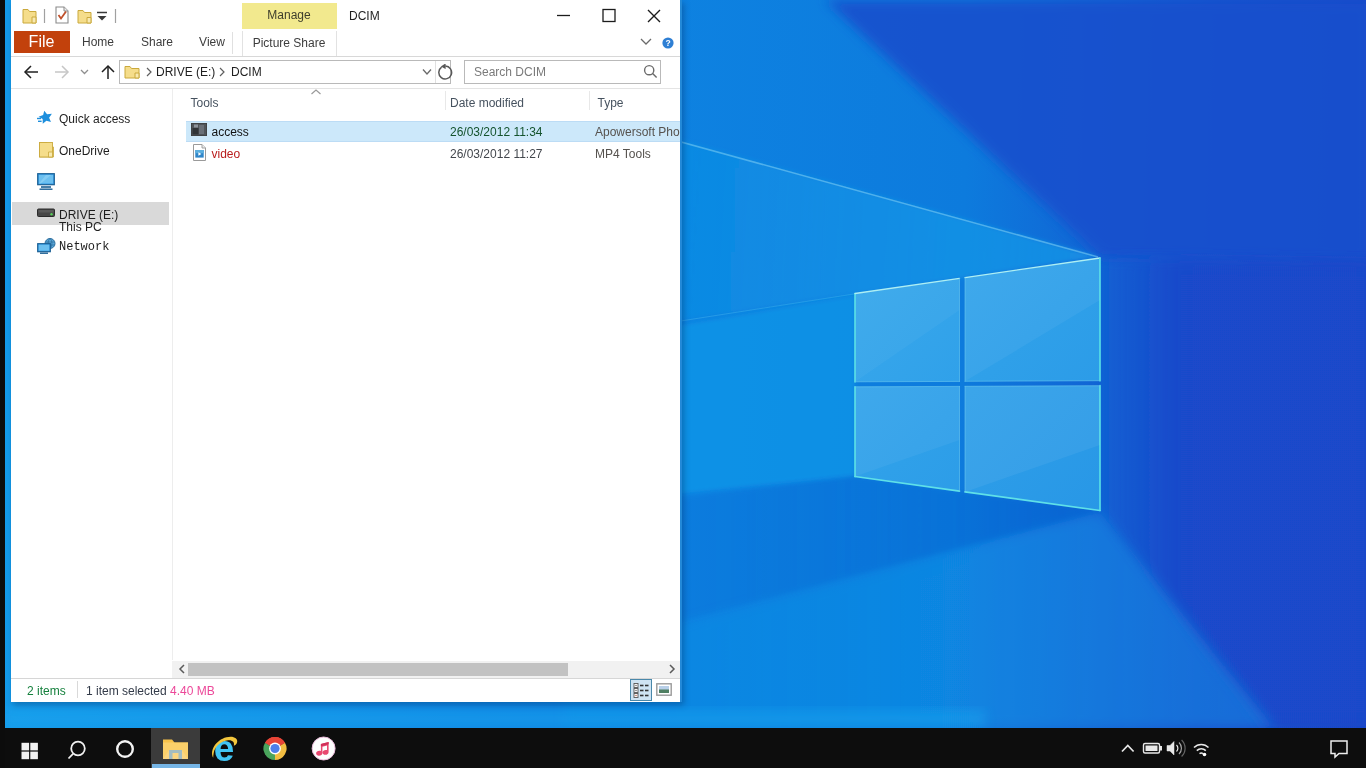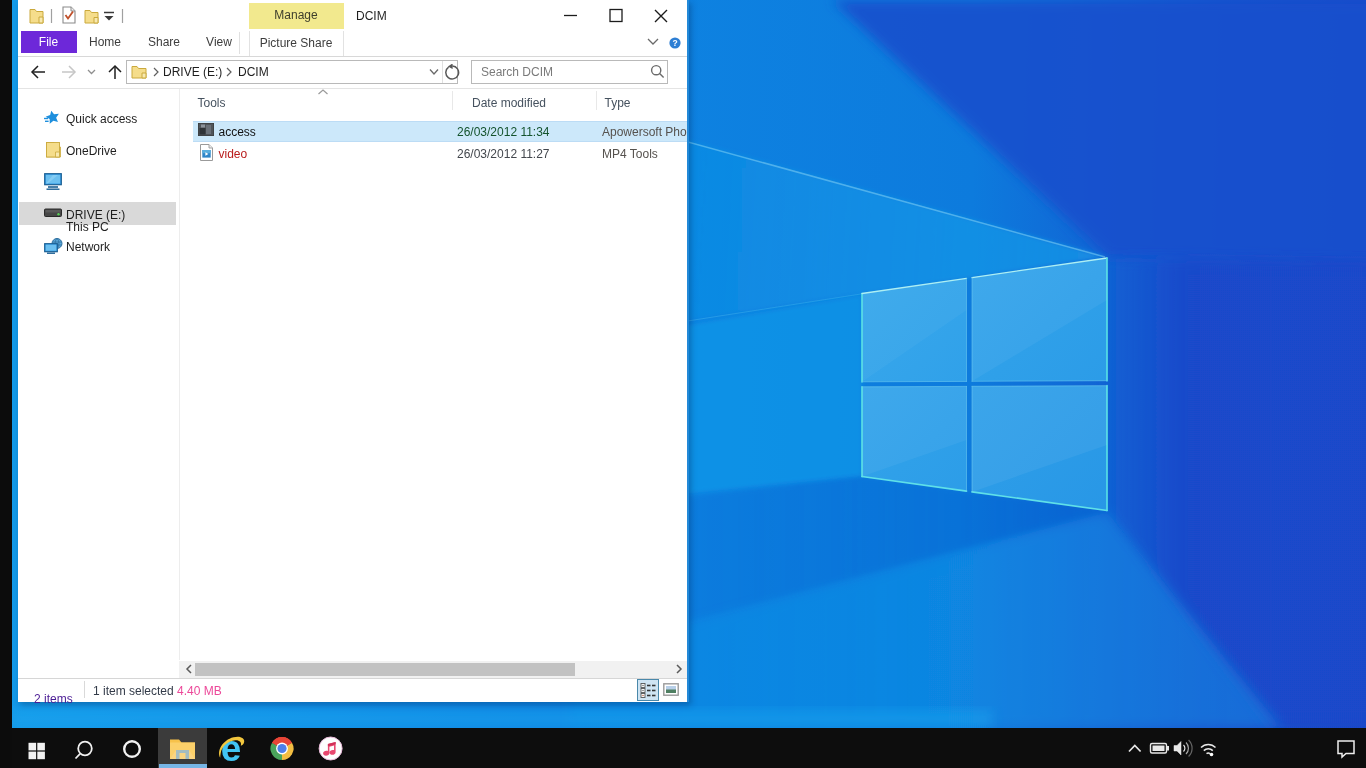--- a/index.html
+++ b/index.html
@@ -1,19 +1,19 @@
 <!DOCTYPE html>
 <html><head>
 <meta charset="utf-8">
 <style>
 html,body{margin:0;padding:0;width:1366px;height:768px;overflow:hidden;background:#0c0c0c;
 font-family:"Liberation Sans",sans-serif;-webkit-font-smoothing:antialiased;}
 *{box-sizing:border-box;}
 .abs{position:absolute;}
-#desk{position:absolute;left:12px;top:0;width:1294px;height:768px;}
+#desk{position:absolute;left:5px;top:0;width:1294px;height:768px;}
 #wall{position:absolute;left:0;top:0;width:1366px;height:728px;}
 #win{position:absolute;left:6px;top:0;width:671px;height:702px;background:#fff;
 border-right:2px solid #2389d8;box-shadow:2px 3px 6px rgba(0,40,90,.35);}
 .t12{font-size:12px;color:#1e1e1e;}
 .hdr{font-size:12px;color:#46525f;}
 #taskbar{position:absolute;left:0;top:728px;width:1366px;height:40px;background:#0d0d0d;}
 </style>
 </head>
 <body>
 <div id="desk">
@@ -130,21 +130,21 @@
 
  <div class="abs t12" style="left:338px;top:9px;color:#1f1f1f;">DCIM</div>
 
  <svg class="abs" style="left:540px;top:0" width="129" height="30" viewBox="0 0 129 30">
   <line x1="6" y1="15.5" x2="19" y2="15.5" stroke="#1c1c1c" stroke-width="1.3"></line>
   <rect x="52" y="9.5" width="12" height="12" fill="none" stroke="#1c1c1c" stroke-width="1.3"></rect>
   <path d="M97 10 L109 22 M109 10 L97 22" stroke="#1c1c1c" stroke-width="1.4"></path>
  </svg>
 
  <div class="abs" style="left:0;top:30px;width:669px;height:26.5px;background:#fff;border-bottom:1px solid #d8d8d8;"></div>
- <div class="abs" style="left:2.5px;top:31px;width:56px;height:22px;background:#6d28d9;color:#fff;font-size:12px;text-align:center;line-height:22px;">File</div>
+ <div class="abs" style="left:2.5px;top:31px;width:56px;height:22px;background:#c2410c;color:#fff;font-size:16px;text-align:center;line-height:22px;">File</div>
  <div class="abs t12" style="left:66px;top:31px;width:42px;height:22px;line-height:22px;text-align:center;color:#3d3d3d;">Home</div>
  <div class="abs t12" style="left:125px;top:31px;width:42px;height:22px;line-height:22px;text-align:center;color:#3d3d3d;">Share</div>
  <div class="abs t12" style="left:181px;top:31px;width:40px;height:22px;line-height:22px;text-align:center;color:#3d3d3d;">View</div>
  <div class="abs" style="left:220.5px;top:32px;width:1px;height:22px;background:#e0e0e0;"></div>
  <div class="abs" style="left:230.5px;top:30.5px;width:95px;height:25.3px;background:#fff;border-left:1px solid #e2e2e2;border-right:1px solid #e2e2e2;"></div>
  <div class="abs t12" style="left:230.5px;top:30.5px;width:95px;height:25px;line-height:25px;text-align:center;color:#3d3d3d;">Picture Share</div>
  <svg class="abs" style="left:626px;top:33px" width="22" height="18" viewBox="0 0 22 18">
   <path d="M4 6 L9 11 L14 6" fill="none" stroke="#6a6a6a" stroke-width="1.3"></path>
  </svg>
  <svg class="abs" style="left:651px;top:37px" width="12" height="12" viewBox="0 0 12 12">
@@ -235,28 +235,28 @@
  </svg>
  <div class="abs t12" style="left:48px;top:208px;">DRIVE (E:)</div>
 
  <svg class="abs" style="left:26px;top:238px" width="19" height="17" viewBox="0 0 19 17">
   <circle cx="13" cy="5.5" r="5" fill="#5aa7d8" stroke="#2e6f9e" stroke-width="1"></circle>
   <path d="M8.5 4 L17.5 4 M8.3 7 L17.7 7 M13 0.5 C10.5 2 10.5 9 13 10.5 M13 0.5 C15.5 2 15.5 9 13 10.5" stroke="#2e6f9e" stroke-width="0.8" fill="none"></path>
   <rect x="0.7" y="5.7" width="12.6" height="8" fill="#3ca1e8" stroke="#1b5f93" stroke-width="1.2"></rect>
   <rect x="1.8" y="6.8" width="10.4" height="5.8" fill="#6cc0f0"></rect>
   <line x1="3" y1="15.2" x2="11" y2="15.2" stroke="#1b5f93" stroke-width="1.4"></line>
  </svg>
- <div class="abs t12" style="left:48px;top:240px;">Network</div>
+ <div class="abs t12" style="left:48px;top:240px;font-family:Liberation Mono, monospace;">Network</div>
 
  <div class="abs hdr" style="left:179.5px;top:96px;">Tools</div>
  <svg class="abs" style="left:298px;top:88px" width="14" height="8" viewBox="0 0 14 8">
         <path d="M2.5 6 L7 2 L11.5 6" fill="none" stroke="#9a9a9a" stroke-width="1.2"></path>
       </svg>
  <div class="abs" style="left:433.5px;top:91px;width:1px;height:19px;background:#e8e8e8;"></div>
- <div class="abs hdr" style="left:439px;top:96px;margin-left:15px;">Date modified</div>
+ <div class="abs hdr" style="left:439px;top:96px;">Date modified</div>
  <div class="abs" style="left:577.5px;top:91px;width:1px;height:19px;background:#e8e8e8;"></div>
  <div class="abs hdr" style="left:586.5px;top:96px;">Type</div>
 
  <div class="abs" style="left:174.5px;top:120.5px;width:494.5px;height:21px;background:#cce8fa;border-top:1px solid #bcdcf5;border-bottom:1px solid #bcdcf5;"></div>
  <svg class="abs" style="left:180px;top:122.5px" width="16" height="13" viewBox="0 0 16 13">
   <rect x="0" y="0" width="16" height="13" fill="#3c3f41"></rect>
   <rect x="0.8" y="0.8" width="14.4" height="11.4" fill="#50555a"></rect>
   <rect x="1.5" y="5" width="6" height="6.5" fill="#2f3337"></rect>
   <rect x="8" y="2" width="5" height="9" fill="#6a7078"></rect>
   <rect x="3" y="1.5" width="4" height="3" fill="#8d949c"></rect>
@@ -279,21 +279,21 @@
  <div class="abs" style="left:161px;top:660.5px;width:508px;height:17px;background:#f1f1f1;"></div>
  <svg class="abs" style="left:165px;top:663px" width="12" height="12" viewBox="0 0 12 12">
         <path d="M8 2 L4 6 L8 10" fill="none" stroke="#5a5a5a" stroke-width="1.5"></path>
       </svg>
  <svg class="abs" style="left:655px;top:663px" width="12" height="12" viewBox="0 0 12 12">
         <path d="M4 2 L8 6 L4 10" fill="none" stroke="#5a5a5a" stroke-width="1.5"></path>
       </svg>
  <div class="abs" style="left:176.5px;top:662.5px;width:380px;height:13px;background:#c2c2c2;"></div>
 
  <div class="abs" style="left:0;top:677.5px;width:669px;height:24.5px;background:#fff;border-top:1px solid #d6d6d6;"></div>
- <div class="abs t12" style="left:16px;top:683.5px;color:#4c1d95;margin-top:8px;">2 items</div>
+ <div class="abs t12" style="left:16px;top:683.5px;color:#15803d;">2 items</div>
  <div class="abs" style="left:65.5px;top:681px;width:1px;height:17px;background:#d9d9d9;"></div>
  <div class="abs t12" style="left:75px;top:683.5px;color:#333b49;">1 item selected</div>
  <div class="abs t12" style="left:159px;top:683.5px;color:#ec4899;">4.40 MB</div>
  <div class="abs" style="left:619px;top:678.5px;width:22px;height:22px;background:#cfe4f3;border:1.5px solid #4a88aa;"></div>
  <svg class="abs" style="left:621px;top:680.5px" width="18" height="18" viewBox="0 0 18 18">
   <g fill="#fff" stroke="#555" stroke-width="0.9">
    <rect x="2" y="2.5" width="4" height="4"></rect>
           <rect x="2" y="7.5" width="4" height="4"></rect>
           <rect x="2" y="12.5" width="4" height="4"></rect>
   </g>

